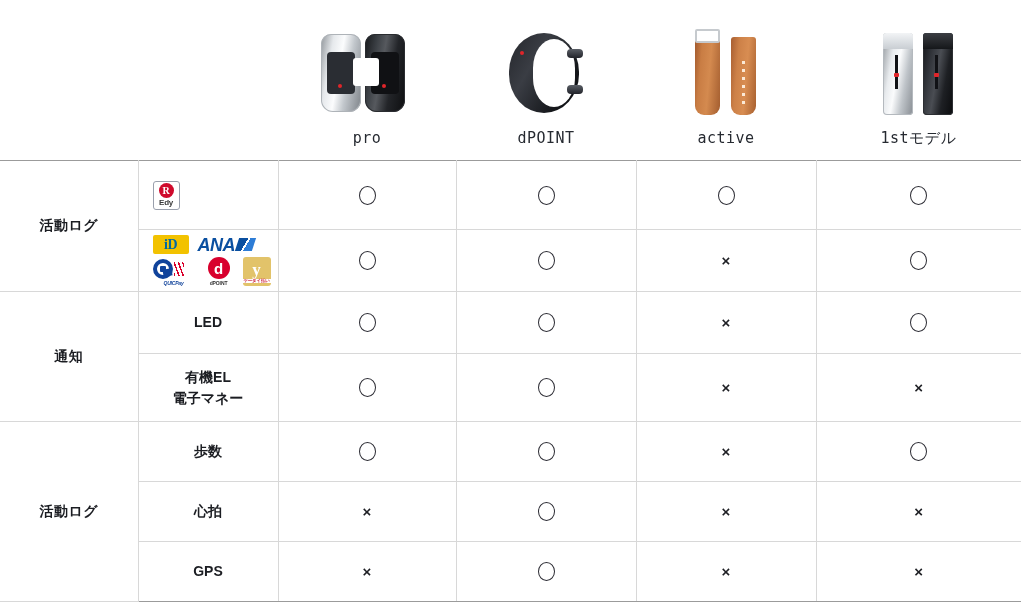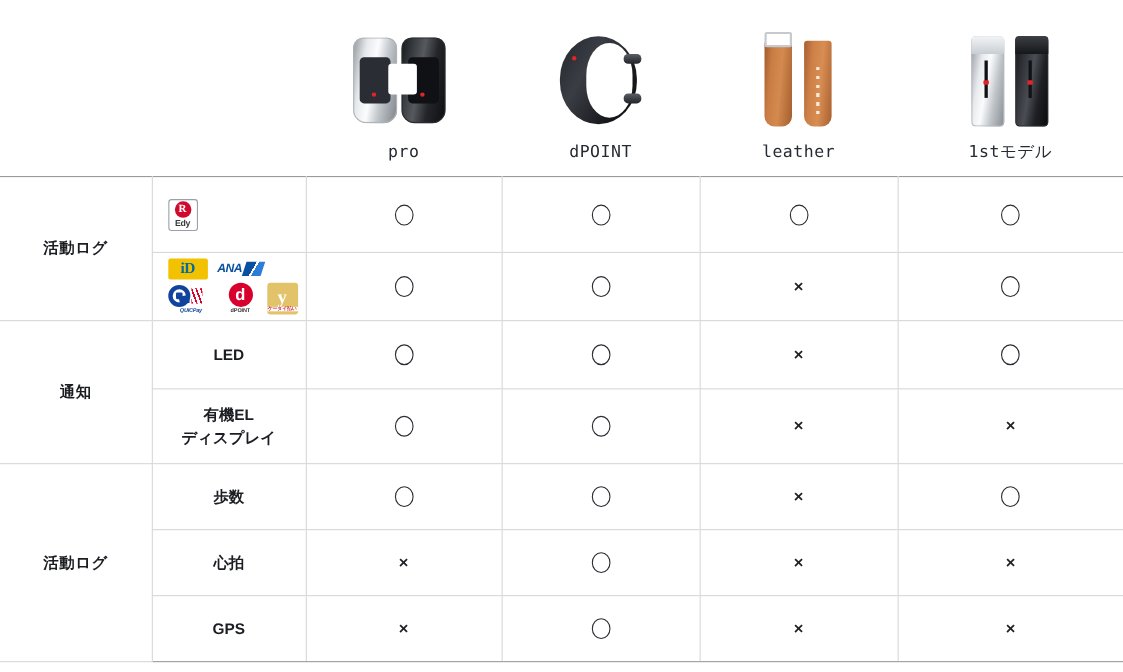--- a/index.html
+++ b/index.html
@@ -163,21 +163,21 @@
     font-family: "Liberation Serif", serif;
     font-size: 14px; font-weight: bold; color: #0369a1;
     line-height: 1; letter-spacing: -0.5px;
   }
 
   
   .logo-ana { display: flex; align-items: center; height: 19px; }
   .ana-text {
     font-family: "Liberation Sans", sans-serif;
     font-style: italic; font-weight: bold;
-    font-size: 11px; color: #0a4fa0; line-height: 1;
+    font-size: 18px; color: #0a4fa0; line-height: 1;
     letter-spacing: -0.5px;
   }
   .ana-swoosh {
     width: 17px; height: 13px; margin-left: 2px;
     background: linear-gradient(105deg, #0a4fa0 0 46%, #ffffff 46% 56%, #2d7cd6 56% 100%);
     transform: skewX(-18deg);
   }
 
   
   .logo-quic { width: 42px; position: relative; }
@@ -404,21 +404,21 @@
         <th>
           <div class="head-cell">
             <div class="prod-img">
               <div class="band-leather">
                 <div class="lstrap l1"></div>
                 <div class="lstrap l2"></div>
                 <div class="buckle"></div>
                 <div class="holes"></div>
               </div>
             </div>
-            <div class="model-label">leather</div>
+            <div class="model-label">active</div>
           </div>
         </th>
 
         <th>
           <div class="head-cell">
             <div class="prod-img">
               <div class="band-first">
                 <div class="fstrap f1"></div>
                 <div class="fstrap f2"></div>
                 <div class="clasp c1"></div>
@@ -491,21 +491,21 @@
         <td class="item-cell">LED</td>
         <td class="val-cell"><span class="mark-o"></span></td>
         <td class="val-cell"><span class="mark-o"></span></td>
         <td class="val-cell"><span class="mark-x">×</span></td>
         <td class="val-cell"><span class="mark-o"></span></td>
       </tr>
 
       <tr style="height:68px;">
         <td class="item-cell">
           <div>有機EL</div>
-          <div>ディスプレイ</div>
+          <div>電子マネー</div>
         </td>
         <td class="val-cell"><span class="mark-o"></span></td>
         <td class="val-cell"><span class="mark-o"></span></td>
         <td class="val-cell"><span class="mark-x">×</span></td>
         <td class="val-cell"><span class="mark-x">×</span></td>
       </tr>
 
       <tr class="group-start" style="height:60px;">
         <td class="group-cell" rowspan="3">活動ログ</td>
         <td class="item-cell">歩数</td>

